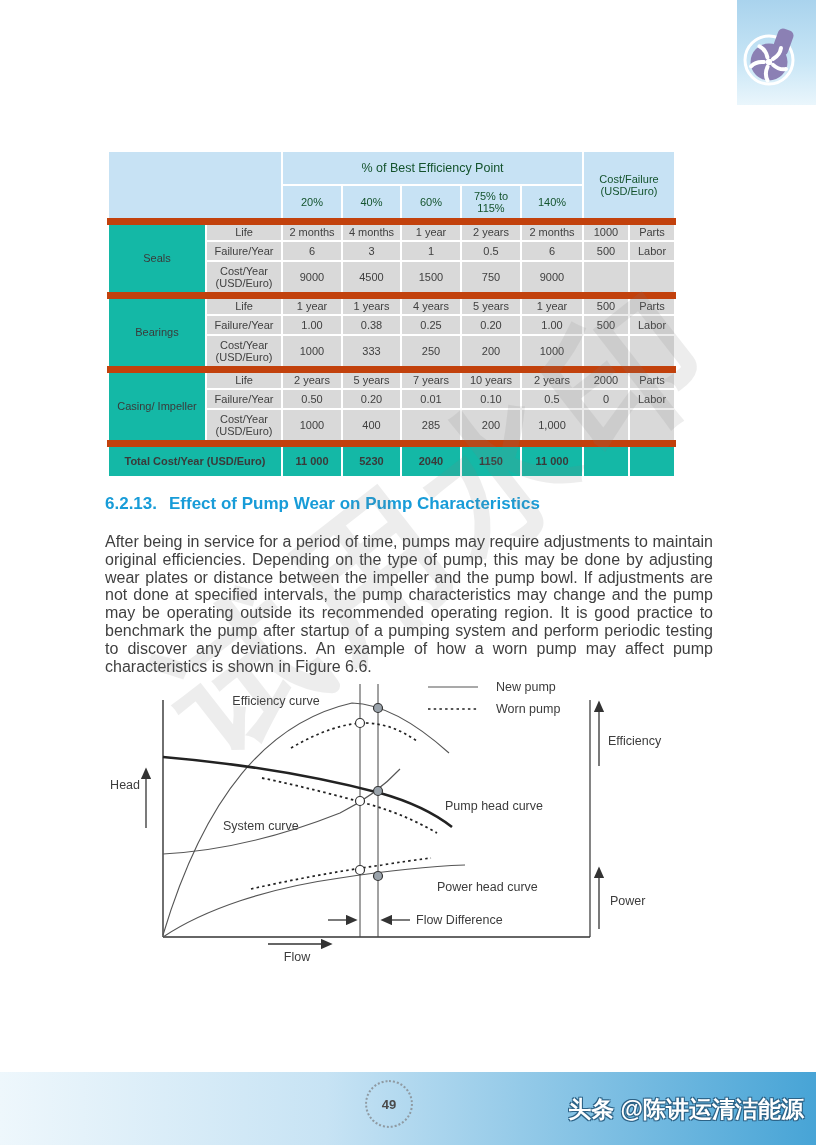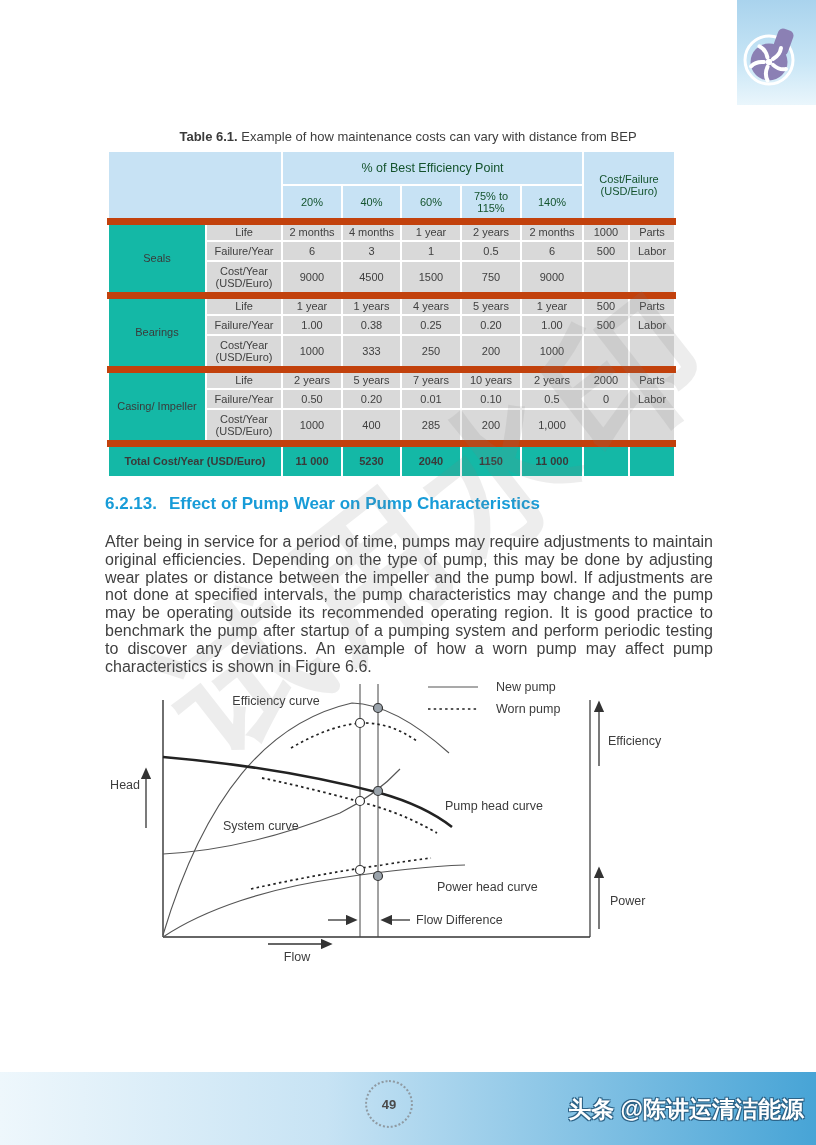--- a/index.html
+++ b/index.html
@@ -72,23 +72,20 @@
         <path d="M36,59 Q43,55 44,48"></path>
         <path d="M36,59 Q43,55 44,48" transform="rotate(72 32 62)"></path>
         <path d="M36,59 Q43,55 44,48" transform="rotate(144 32 62)"></path>
         <path d="M36,59 Q43,55 44,48" transform="rotate(216 32 62)"></path>
         <path d="M36,59 Q43,55 44,48" transform="rotate(288 32 62)"></path>
       </g>
       <circle cx="32" cy="62" r="3.2" fill="#ffffff"></circle>
     </svg>
   </div>
 
-  <div class="tbl-caption">
-    <b>Table 6.1.</b><span> Example of how maintenance costs can vary with distance from BEP</span>
-  </div>
 
   <table class="costs">
     <colgroup>
       <col style="width:98px">
         <col style="width:76px">
       <col style="width:60px">
         <col style="width:59px">
         <col style="width:60px">
         <col style="width:60px">
         <col style="width:62px">

